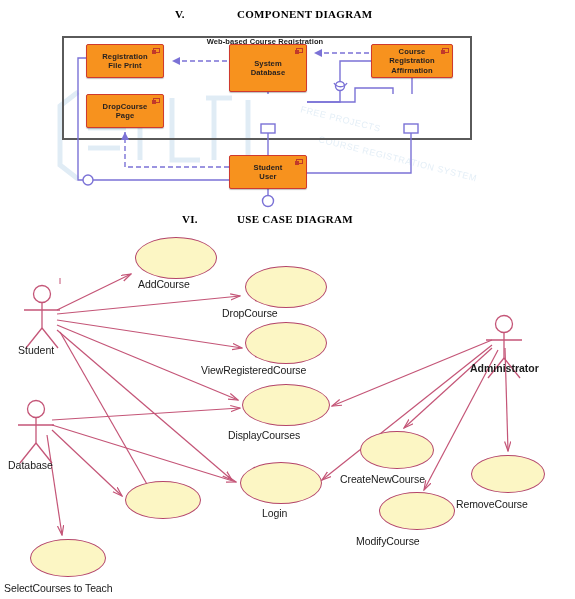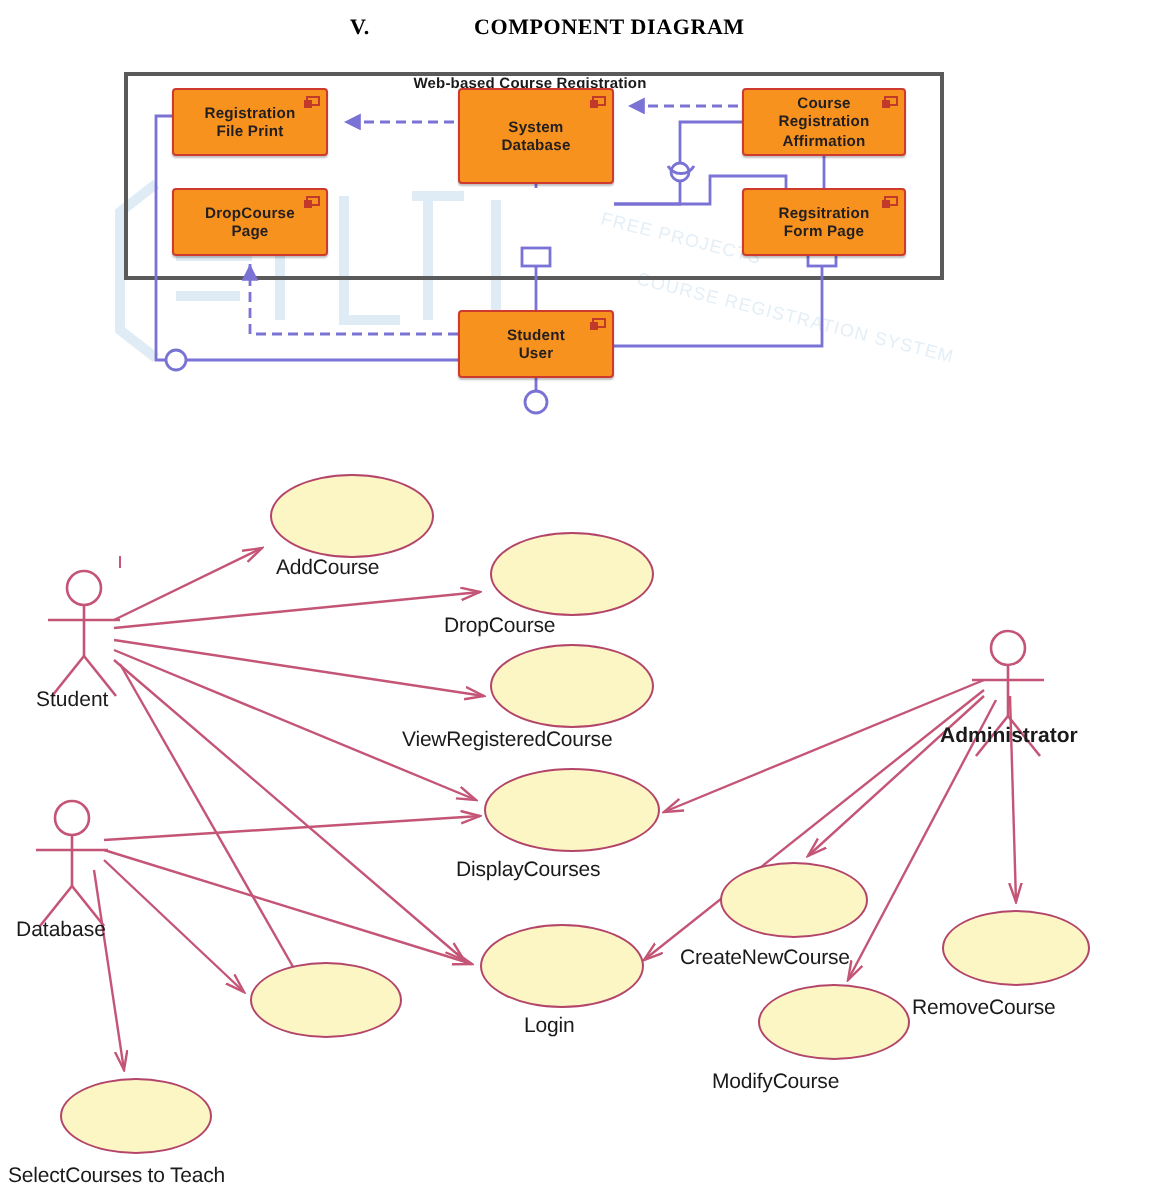--- a/index.html
+++ b/index.html
@@ -157,20 +157,23 @@
     <g fill="#dbe9f4" opacity="0.75" font-family="Liberation Sans, sans-serif" font-size="9" letter-spacing="0.6">
       <text x="300" y="112" transform="rotate(14 300 112)">FREE PROJECTS</text>
       <text x="318" y="142" transform="rotate(14 318 142)">COURSE REGISTRATION SYSTEM</text>
     </g>
   </svg>
 
   <div class="section-heading" id="heading-component">
     <span class="numeral">V.</span><span class="caption">COMPONENT DIAGRAM</span>
   </div>
 
+  <div class="section-heading" id="heading-usecase">
+    <span class="numeral">VI.</span><span class="caption">USE CASE DIAGRAM</span>
+  </div>
 
   <div id="component-diagram">
 
     <div id="component-frame"></div>
     <div id="component-frame-title">Web-based Course Registration</div>
 
     <svg style="position:absolute;left:0;top:0;width:575px;height:180px;" viewBox="0 0 575 180" xmlns="http://www.w3.org/2000/svg">
       <defs>
         <marker id="bluearrow" markerWidth="7" markerHeight="7" refX="6" refY="3" orient="auto" markerUnits="strokeWidth">
           <path d="M0,0 L6,3 L0,6 z" fill="#7b72d6"></path>
@@ -234,25 +237,20 @@
 Affirmation</span>
     </div>
 
     <div class="comp-box" style="left:86px;top:66px;width:78px;height:34px;">
       <span class="comp-icon"></span>
       <span class="label">DropCourse
 Page</span>
     </div>
 
 
-    <div class="comp-box" style="left:371px;top:66px;width:82px;height:34px;">
-      <span class="comp-icon"></span>
-      <span class="label">Regsitration
-Form Page</span>
-    </div>
 
     <div class="comp-box" style="left:229px;top:127px;width:78px;height:34px;">
       <span class="comp-icon"></span>
       <span class="label">Student
 User</span>
     </div>
   </div>
 
   <div id="usecase-diagram">
 

